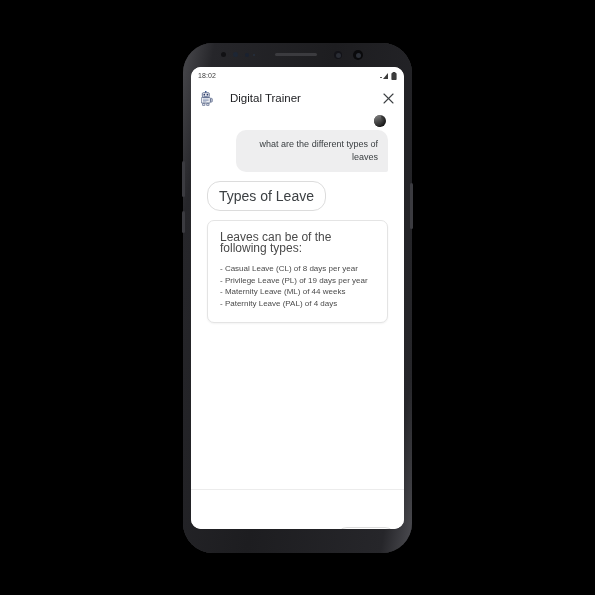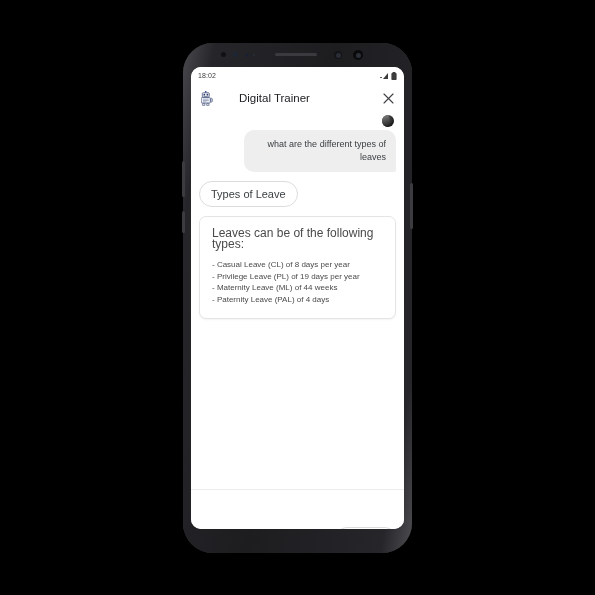--- a/index.html
+++ b/index.html
@@ -138,38 +138,38 @@
     flex: 0 0 auto;
     display: flex;
     align-items: center;
     justify-content: center;
   }
   #header-title {
     flex: 1;
     text-align: left;
     font-size: 11.5px;
     color: #202124;
-    margin-left: 25px;
+    margin-left: 16px;
     font-family: "Liberation Sans", sans-serif;
   }
   #close-btn {
     width: 14px; height: 14px;
     flex: 0 0 auto;
     display: flex;
     align-items: center;
     justify-content: center;
     color: #3c4043;
   }
 
   
   #chat-body {
     position: relative;
     height: 376px;
     background: #ffffff;
-    padding: 0 8px;
+    padding: 0 16px;
     box-sizing: border-box;
     overflow: hidden;
   }
 
   #avatar-row {
     display: flex;
     justify-content: flex-end;
     padding-right: 2px;
     padding-top: 2px;
   }
@@ -211,21 +211,21 @@
   #chip-row {
     display: flex;
     justify-content: flex-start;
     margin-top: 9px;
   }
   #topic-chip {
     border: 1px solid #dcdcdc;
     background: #ffffff;
     border-radius: 13px;
     padding: 6px 11px;
-    font-size: 11px;
+    font-size: 14px;
     color: #3c4043;
     font-family: "Liberation Sans", sans-serif;
   }
 
   #answer-card {
     margin-top: 9px;
     background: #ffffff;
     border: 1px solid #e4e4e4;
     border-radius: 7px;
     padding: 11px 12px 13px 12px;

